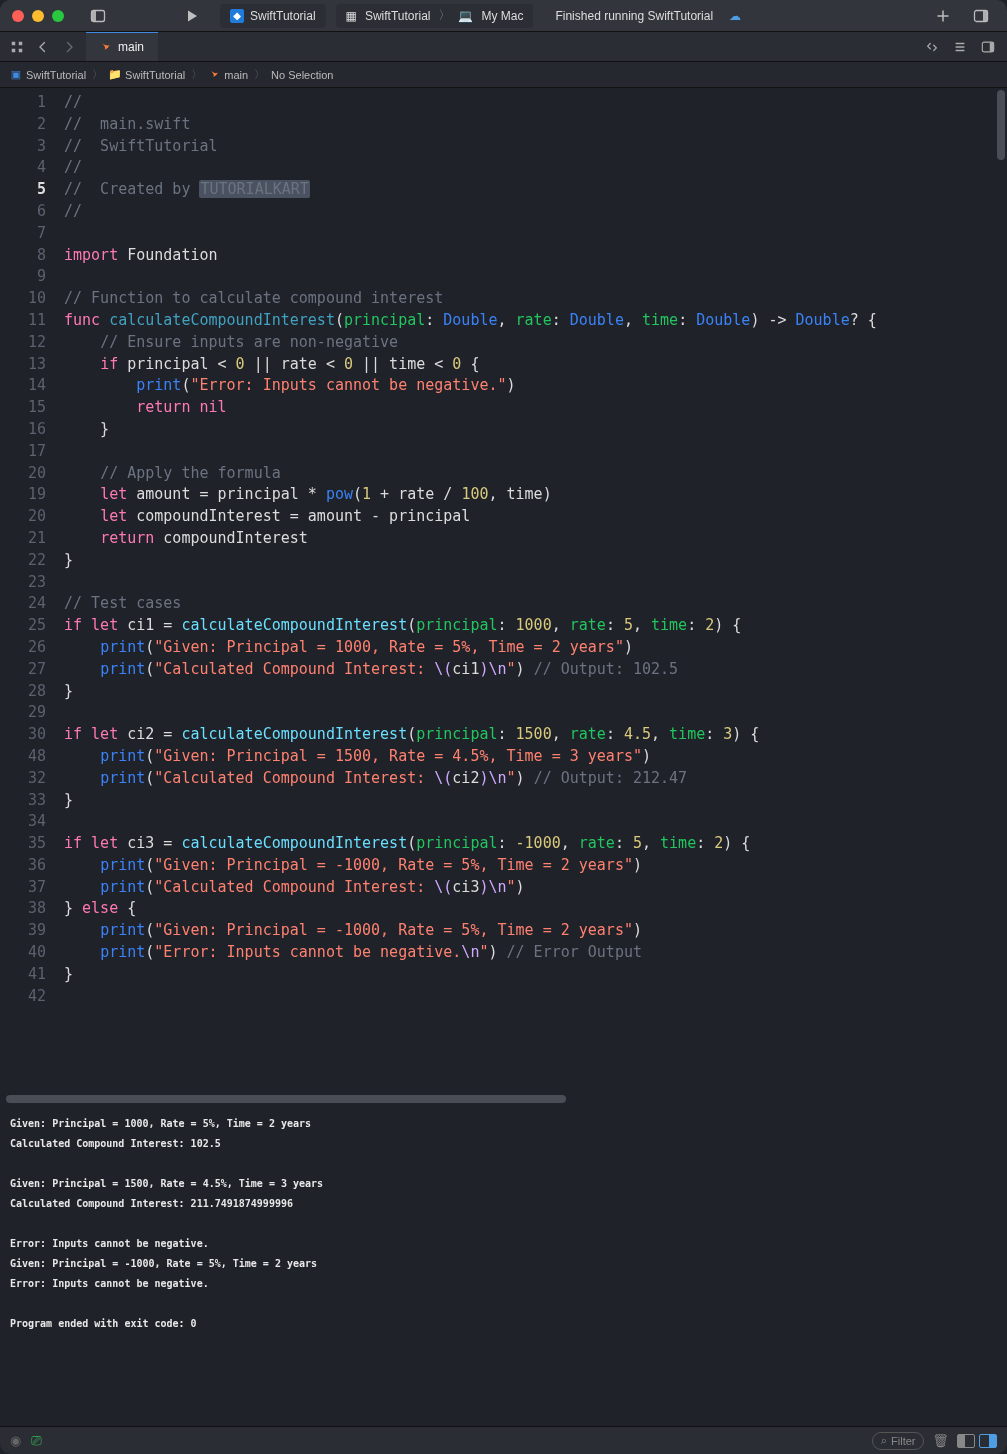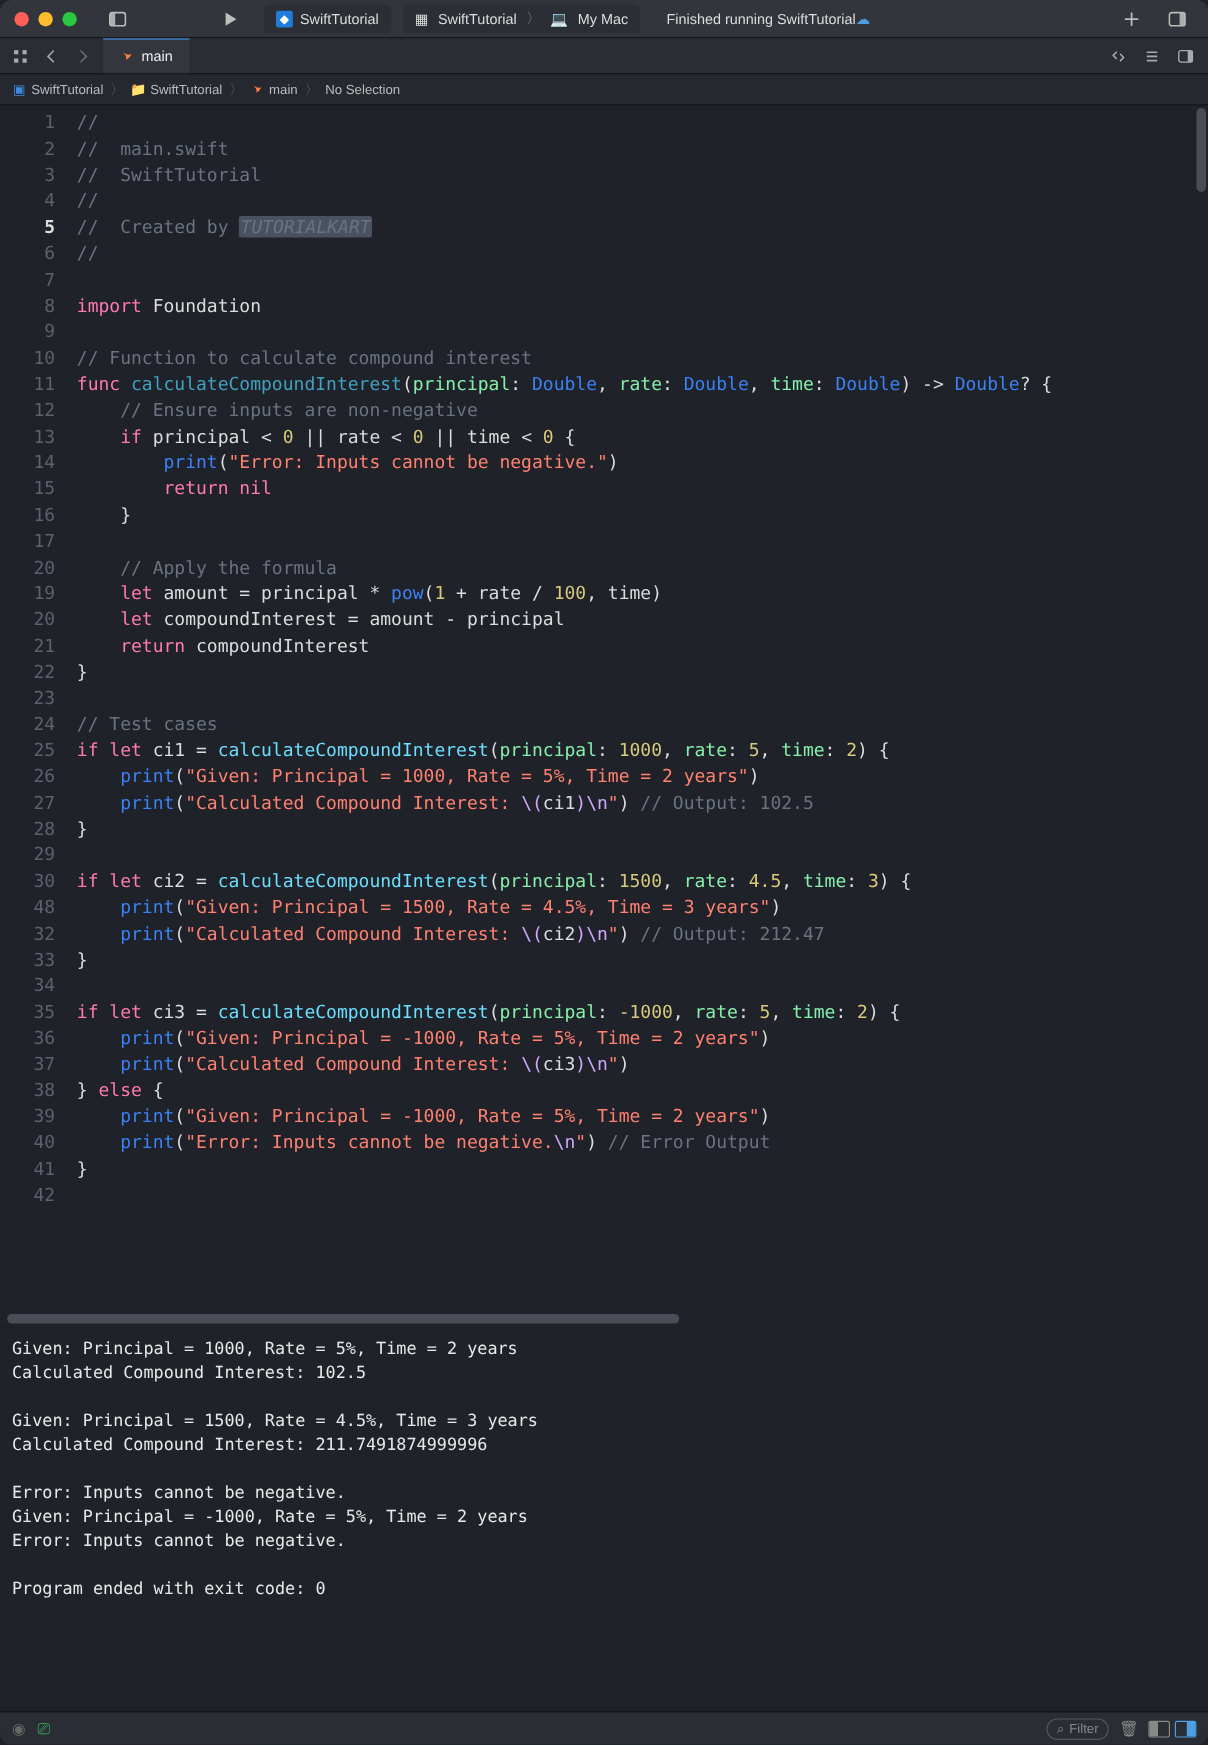--- a/index.html
+++ b/index.html
@@ -70,21 +70,21 @@
     color: #ddd;
     gap: 8px;
   }
   .device-seg .sep { color:#888; }
   .status-text {
     flex:1;
     text-align:right;
     font-size: 12px;
     color: #ddd;
     padding-left: 12px;
-    display:flex; align-items:center; gap:0;
+    display:flex; align-items:center; gap:16px;
   }
   
   .tabbar {
     height: 30px;
     background: #2a2d34;
     display:flex;
     align-items:stretch;
     border-bottom: 1px solid #111;
   }
   .tabbar .left-ctrls {
@@ -164,28 +164,28 @@
   }
   .scroll-v {
     position:absolute; right:2px; top:2px; width:8px; height:70px;
     background:#4a4d55; border-radius:4px;
   }
   
   .c-cmt { color:#6c7380; }
   .c-kw  { color:#ff7ab2;text-align:center; }
   .c-fn2 { color:#3b82f6; }
   .c-call{ color:#6bdfff; }
-  .c-arg { color:#86efac; }
+  .c-arg { color:#22c55e; }
   .c-str { color:#ff8170; }
   .c-esc { color:#d0a8ff; }
   .c-num { color:#d9c97c; }
   .c-op  { color:#dcdcdc; }
   .c-id  { color:#dcdcdc; }
   .fn-def{ color:#41a1c0; }
-  .sel-hl { background:#4a5160; border-radius:2px; padding:0 1px;font-style:italic;}
+  .sel-hl { background:#4a5160; border-radius:2px; padding:0 1px;}
   
   .hscroll {
     height: 14px;
     background:#1f2229;
     display:flex; align-items:center;
     padding: 0 4px;
   }
   .hscroll .thumb {
     height:8px; background:#4a4d55; border-radius:4px; width:560px; margin-left:2px;
   }
@@ -209,25 +209,25 @@
   .square-icon.half::after{
     content:""; position:absolute; right:0; top:0; bottom:0; width:45%;
     background:#888;
   }
   
   .console {
     height: 320px;
     background:#1f2229;
     padding: 8px 10px;
     font-family: 'SF Mono', Menlo, Consolas, monospace;
-    font-size: 14px;
+    font-size: 10px;
     line-height: 20px;
     white-space: pre-wrap;
     color:#e8e8e8;
-    font-weight: 400;
+    font-weight: 700;
     overflow:auto;
   }
   
   .console-footer {
     height: 28px;
     background:#2a2d34;
     border-top:1px solid #111;
     display:flex; align-items:center;
     padding: 0 10px;
     gap:12px;

